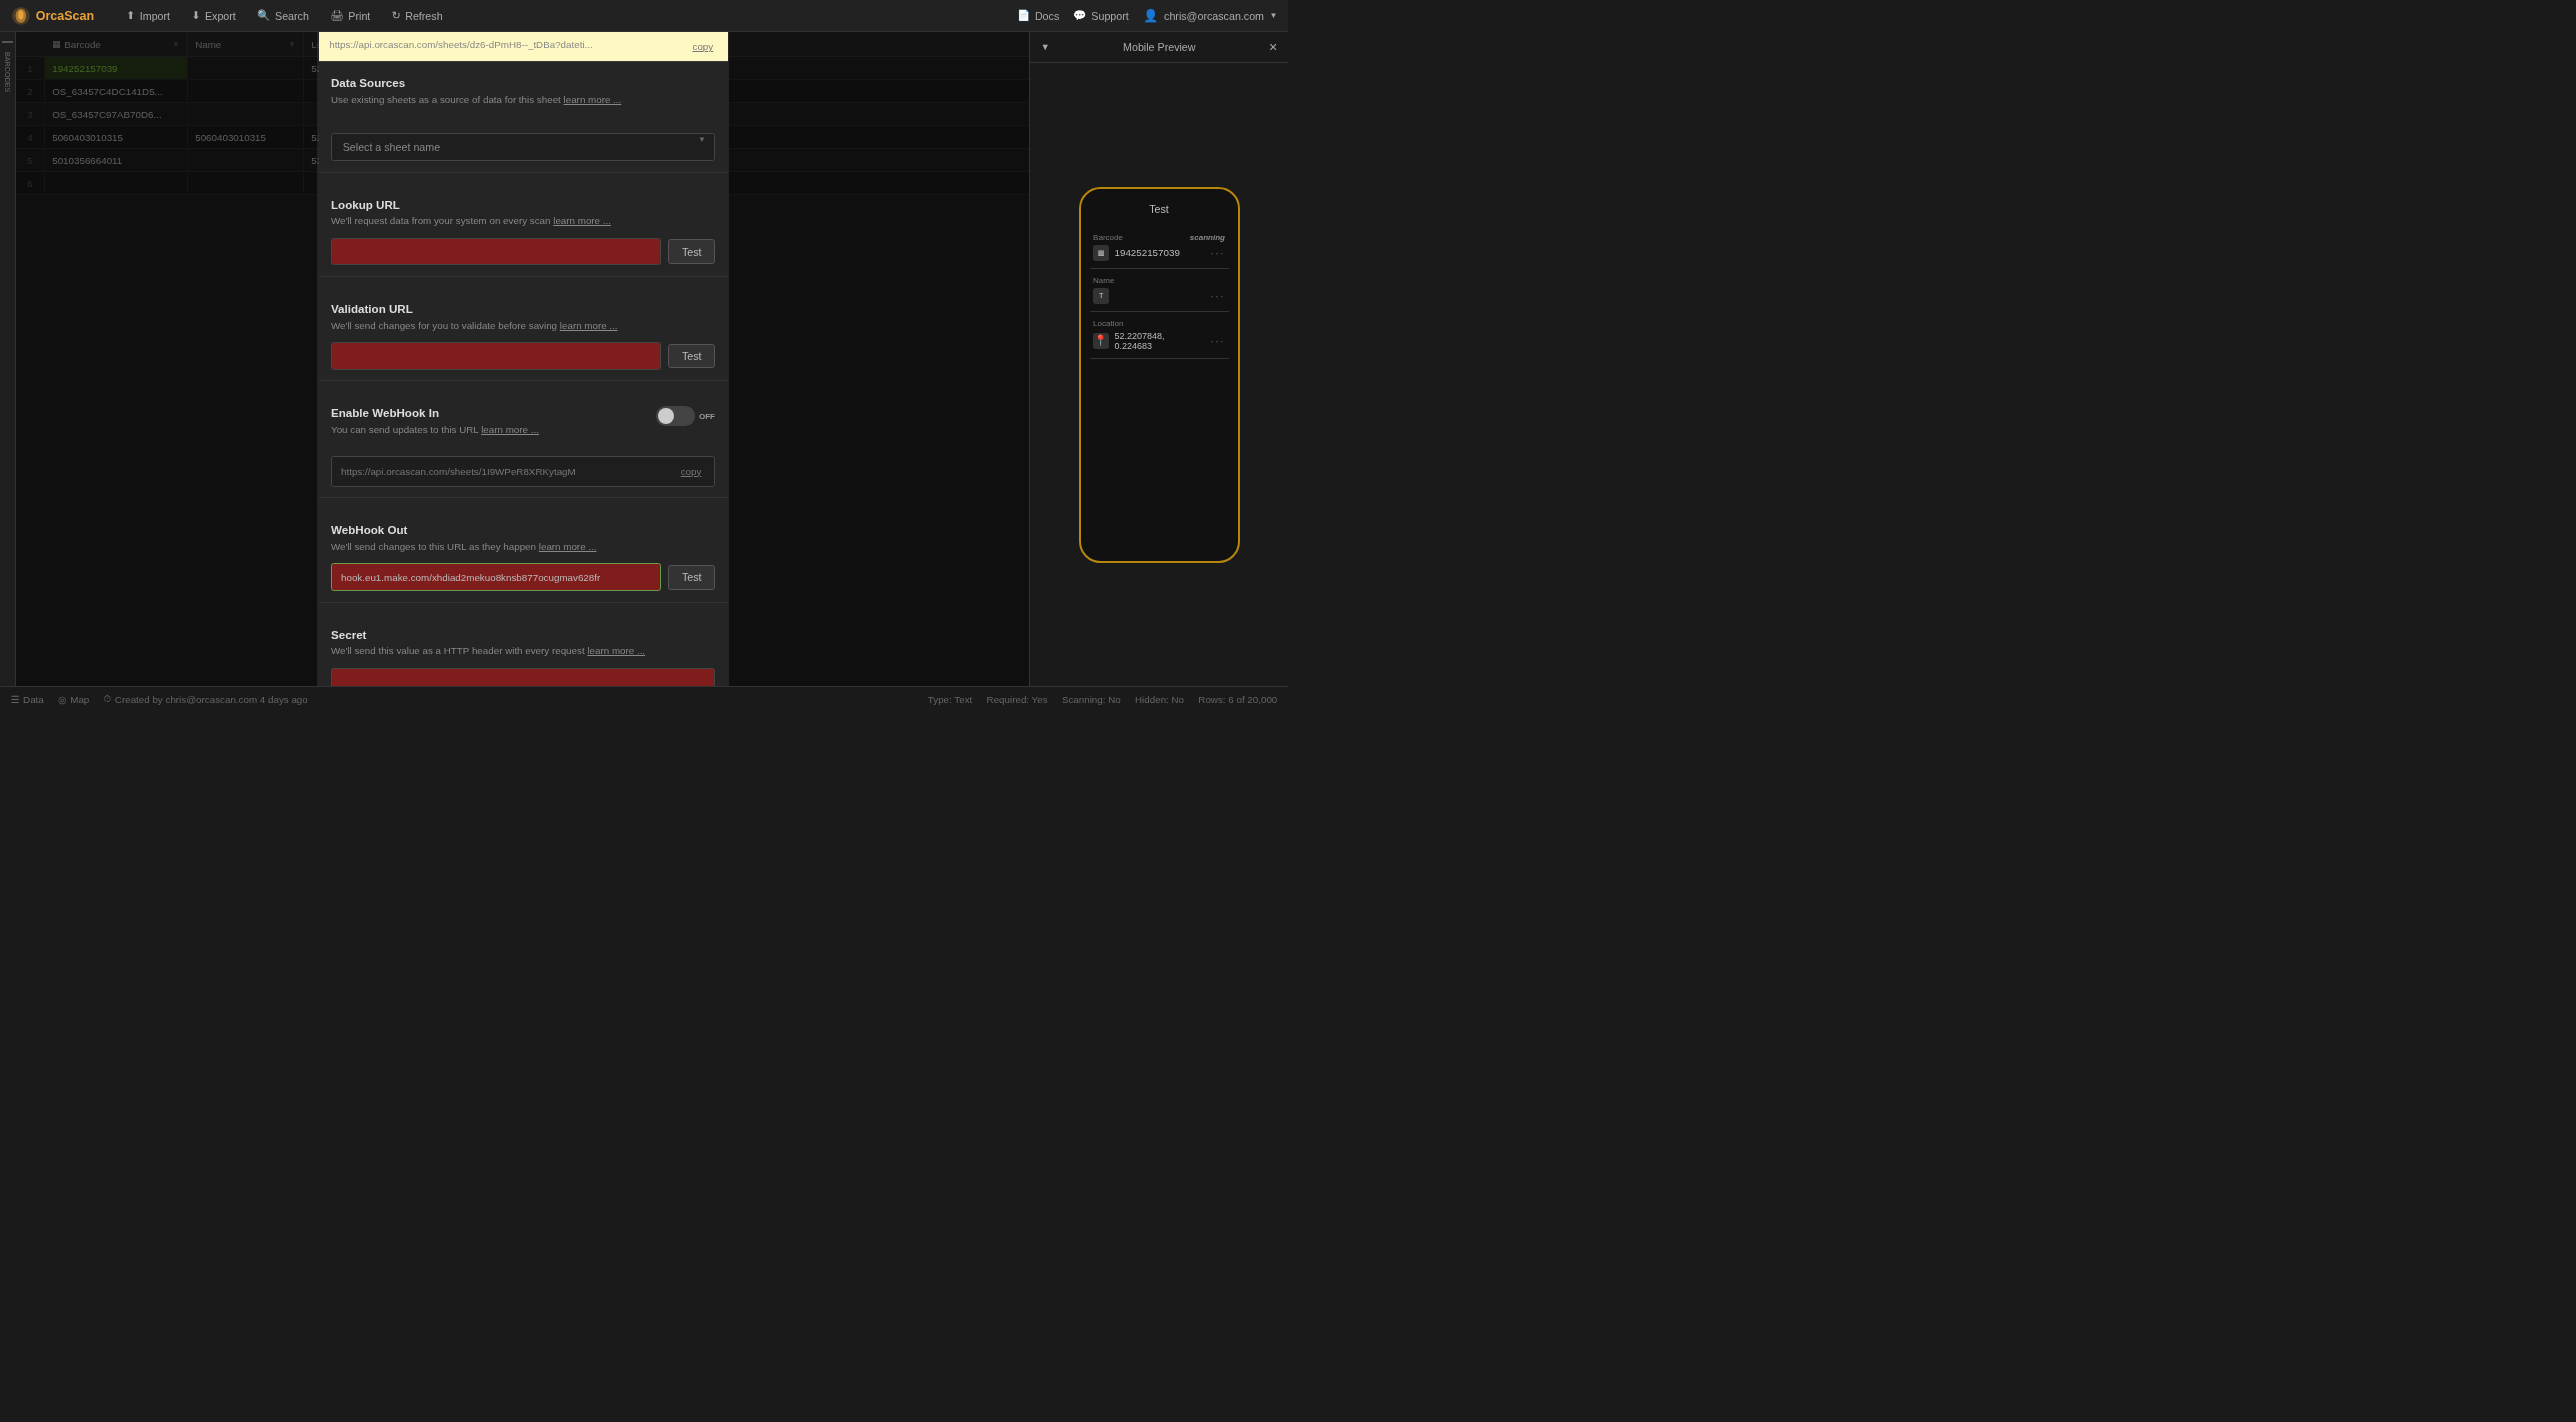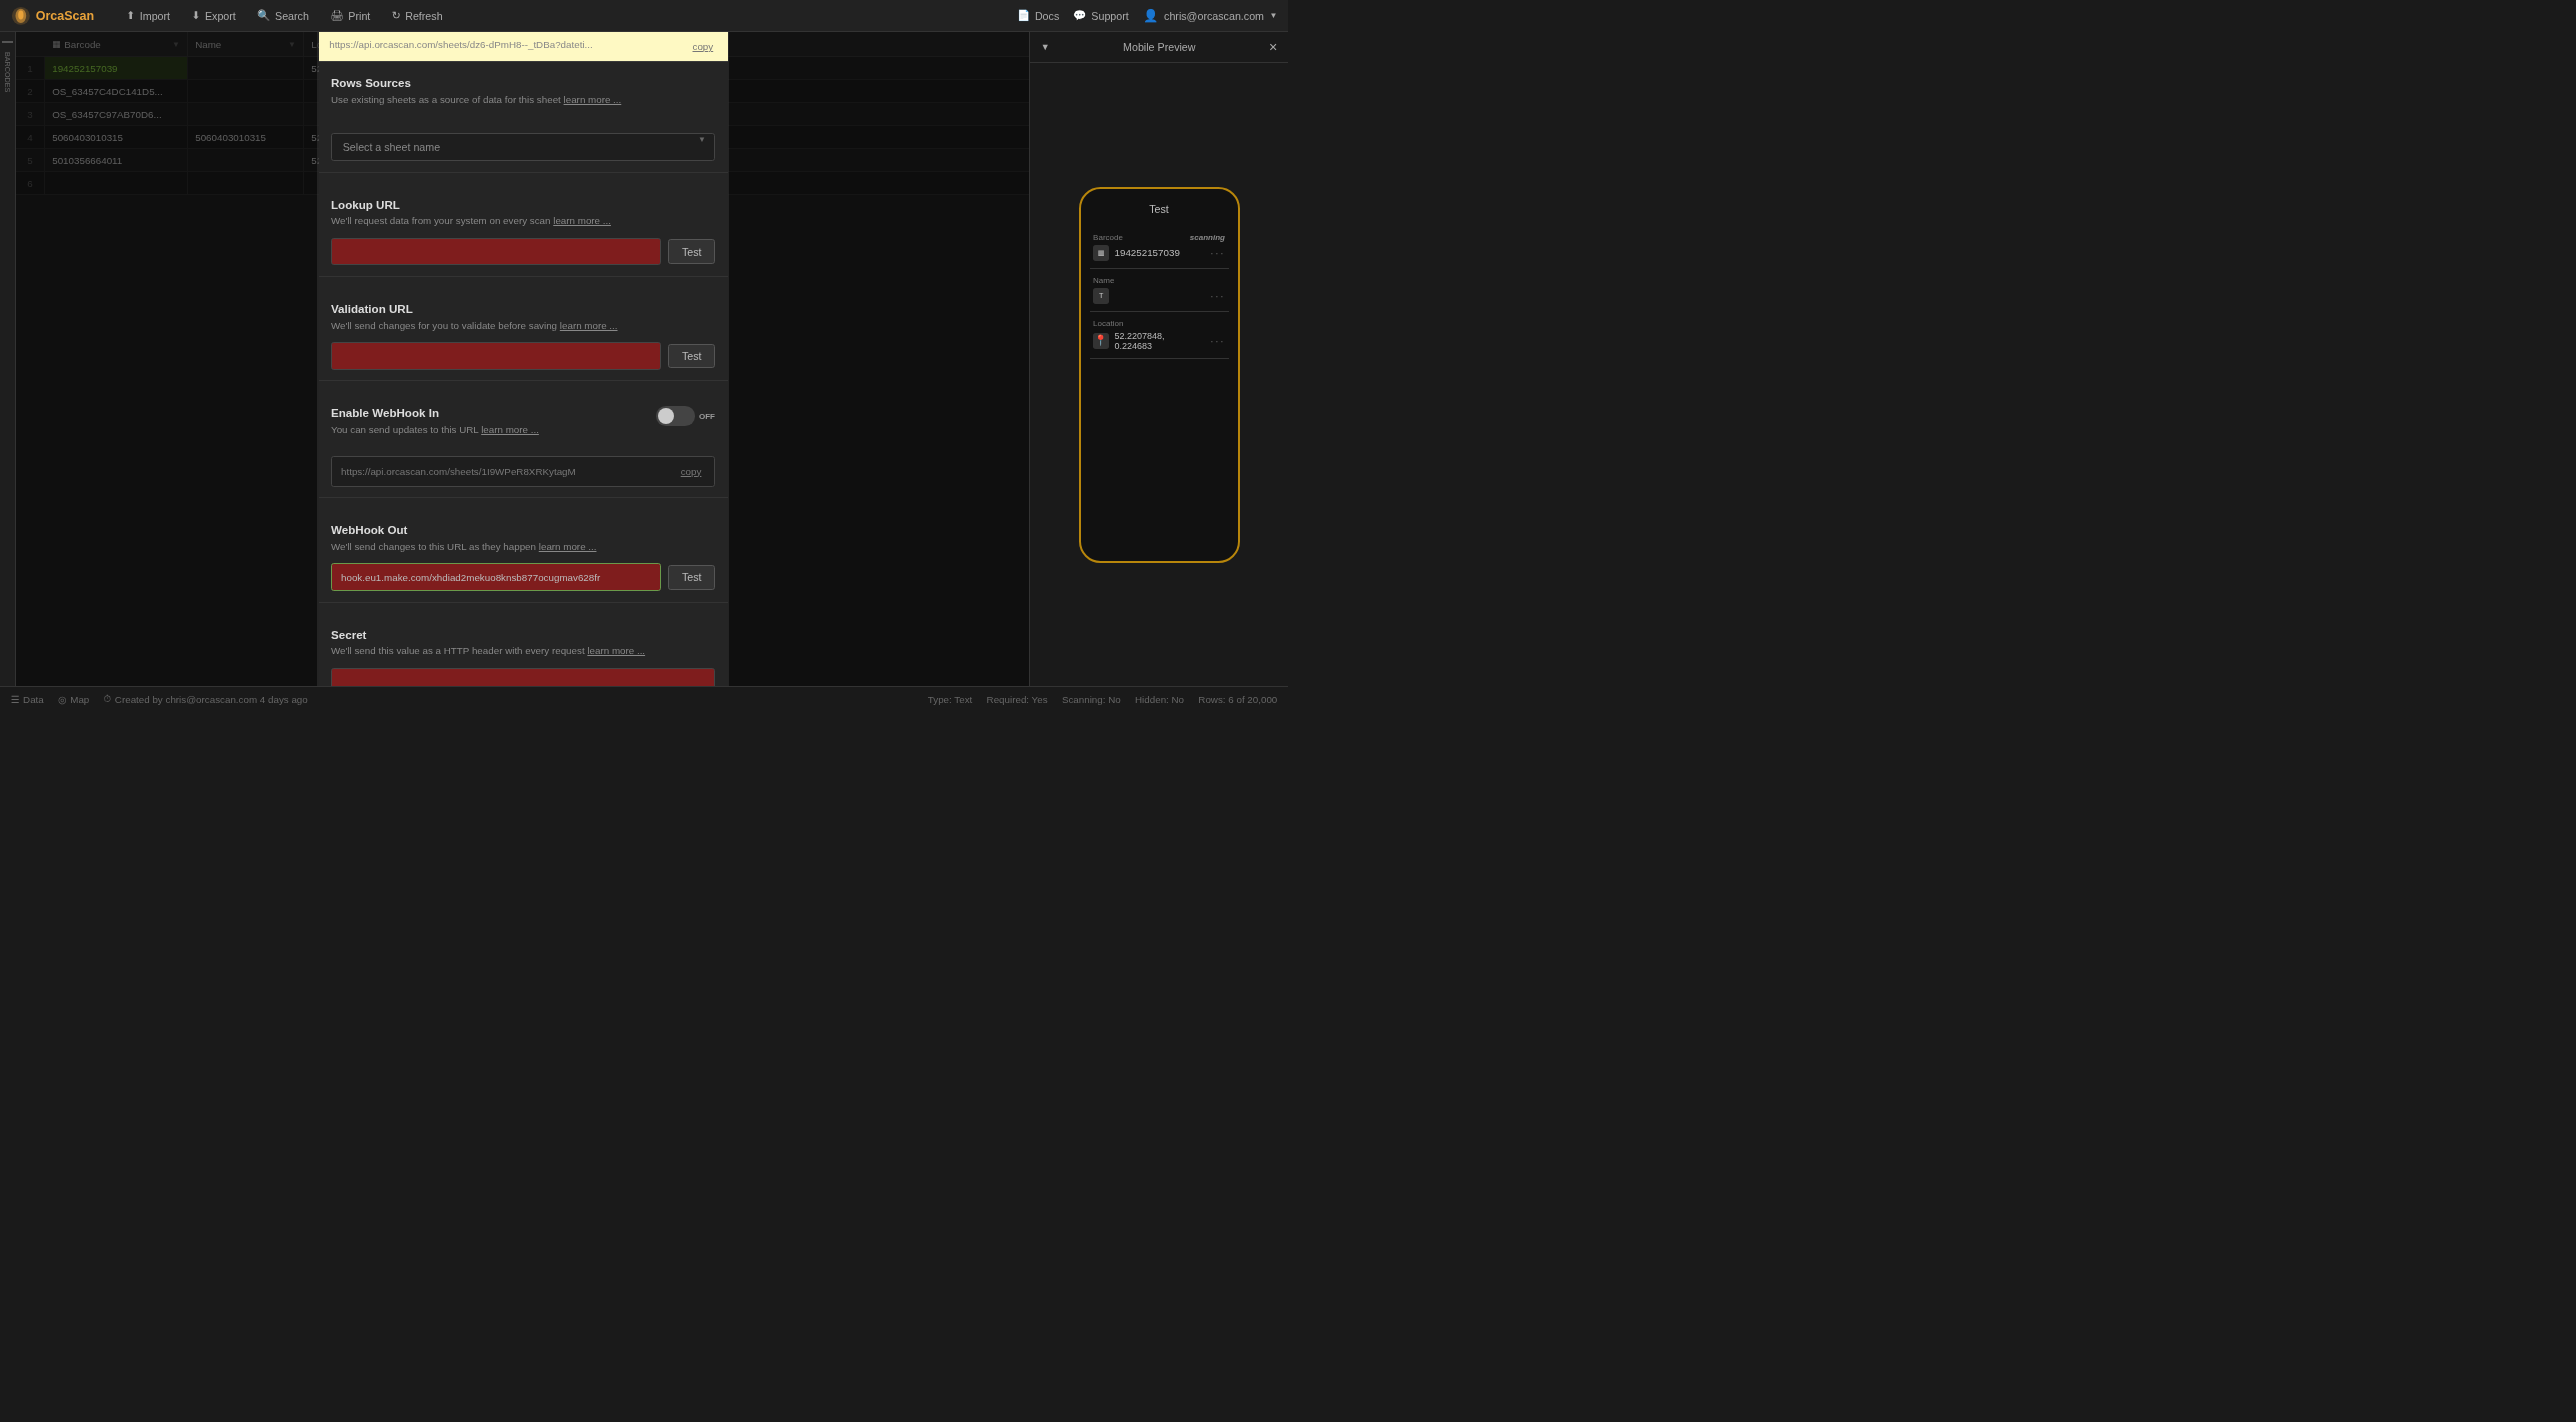--- a/index.html
+++ b/index.html
@@ -629,21 +629,21 @@
     <div class="overlay-backdrop"></div>
 
     <div class="modal-panel">
 
       <div class="modal-url-bar">
         <span class="modal-url-text">https://api.orcascan.com/sheets/dz6-dPmH8--_tDBa?dateti...</span>
         <button class="copy-btn">copy</button>
       </div>
 
       <div class="modal-section">
-        <div class="section-title">Rows Sources</div>
+        <div class="section-title">Data Sources</div>
         <div class="section-desc">
           <span>Use existing sheets as a source of data for this sheet</span>
           <a href="#">learn more ...</a>
         </div>
         <div class="select-wrapper">
           <select class="select-dropdown">
             <option value="">Select a sheet name</option>
           </select>
         </div>
       </div>

